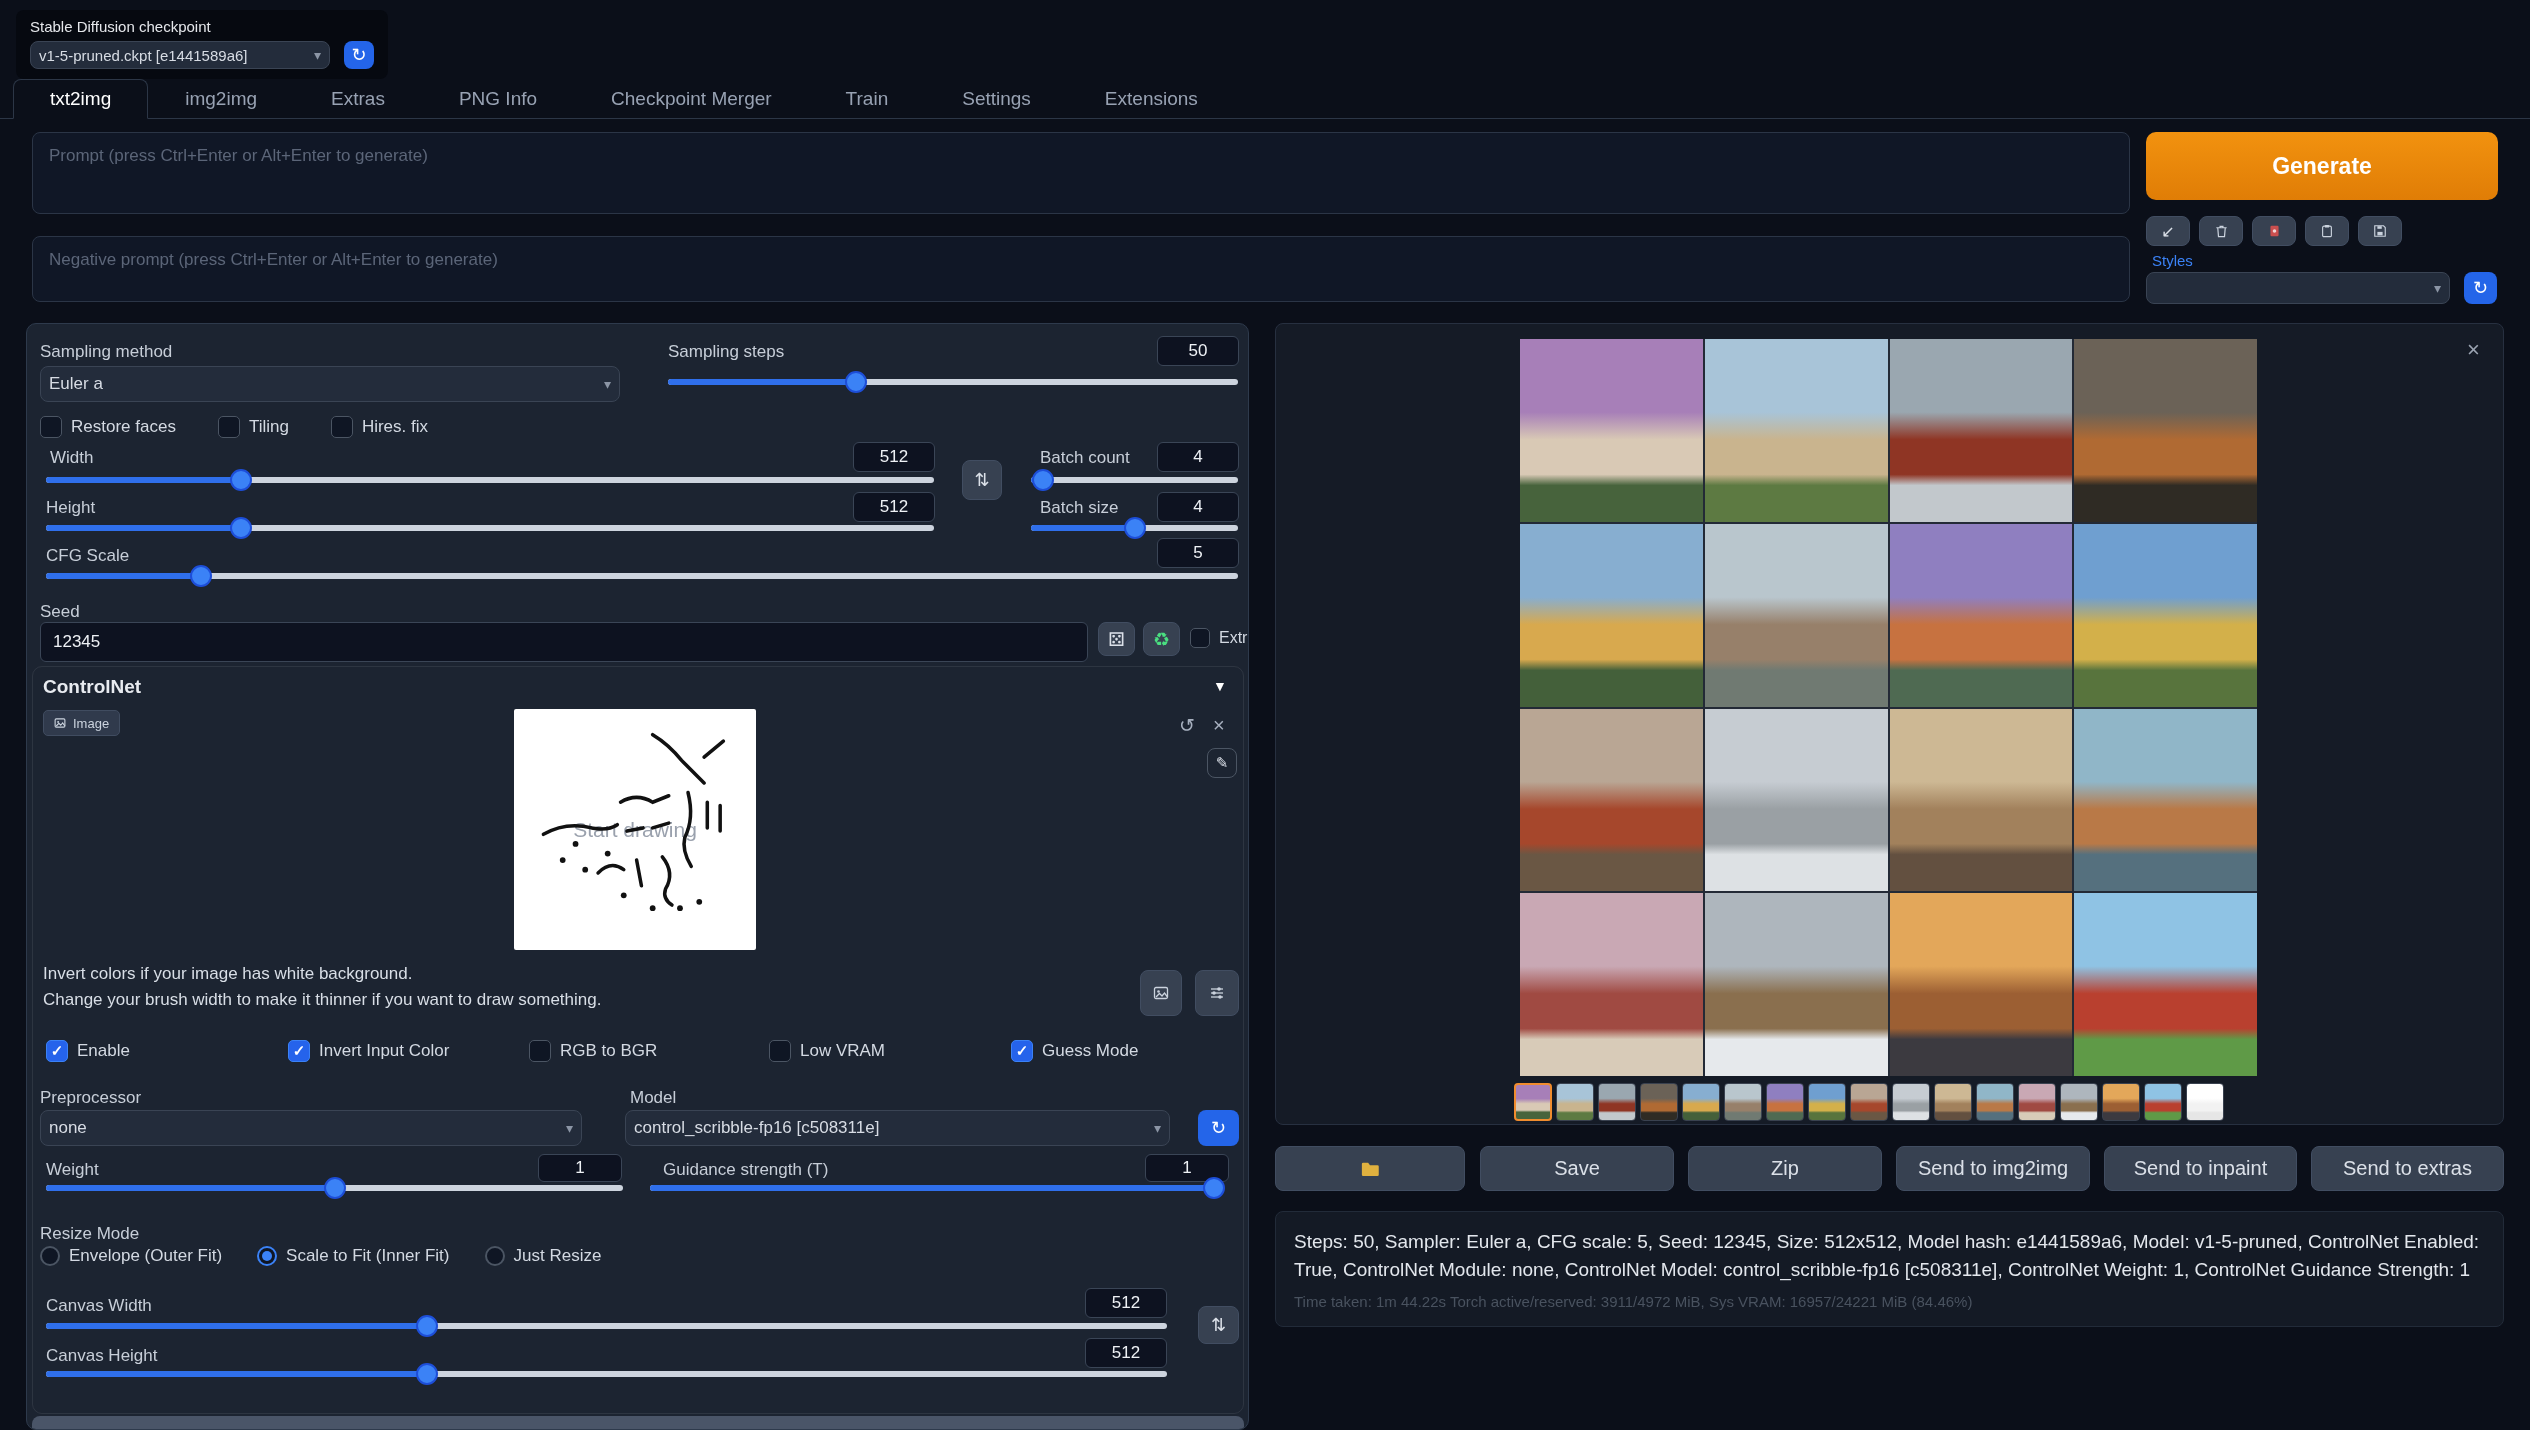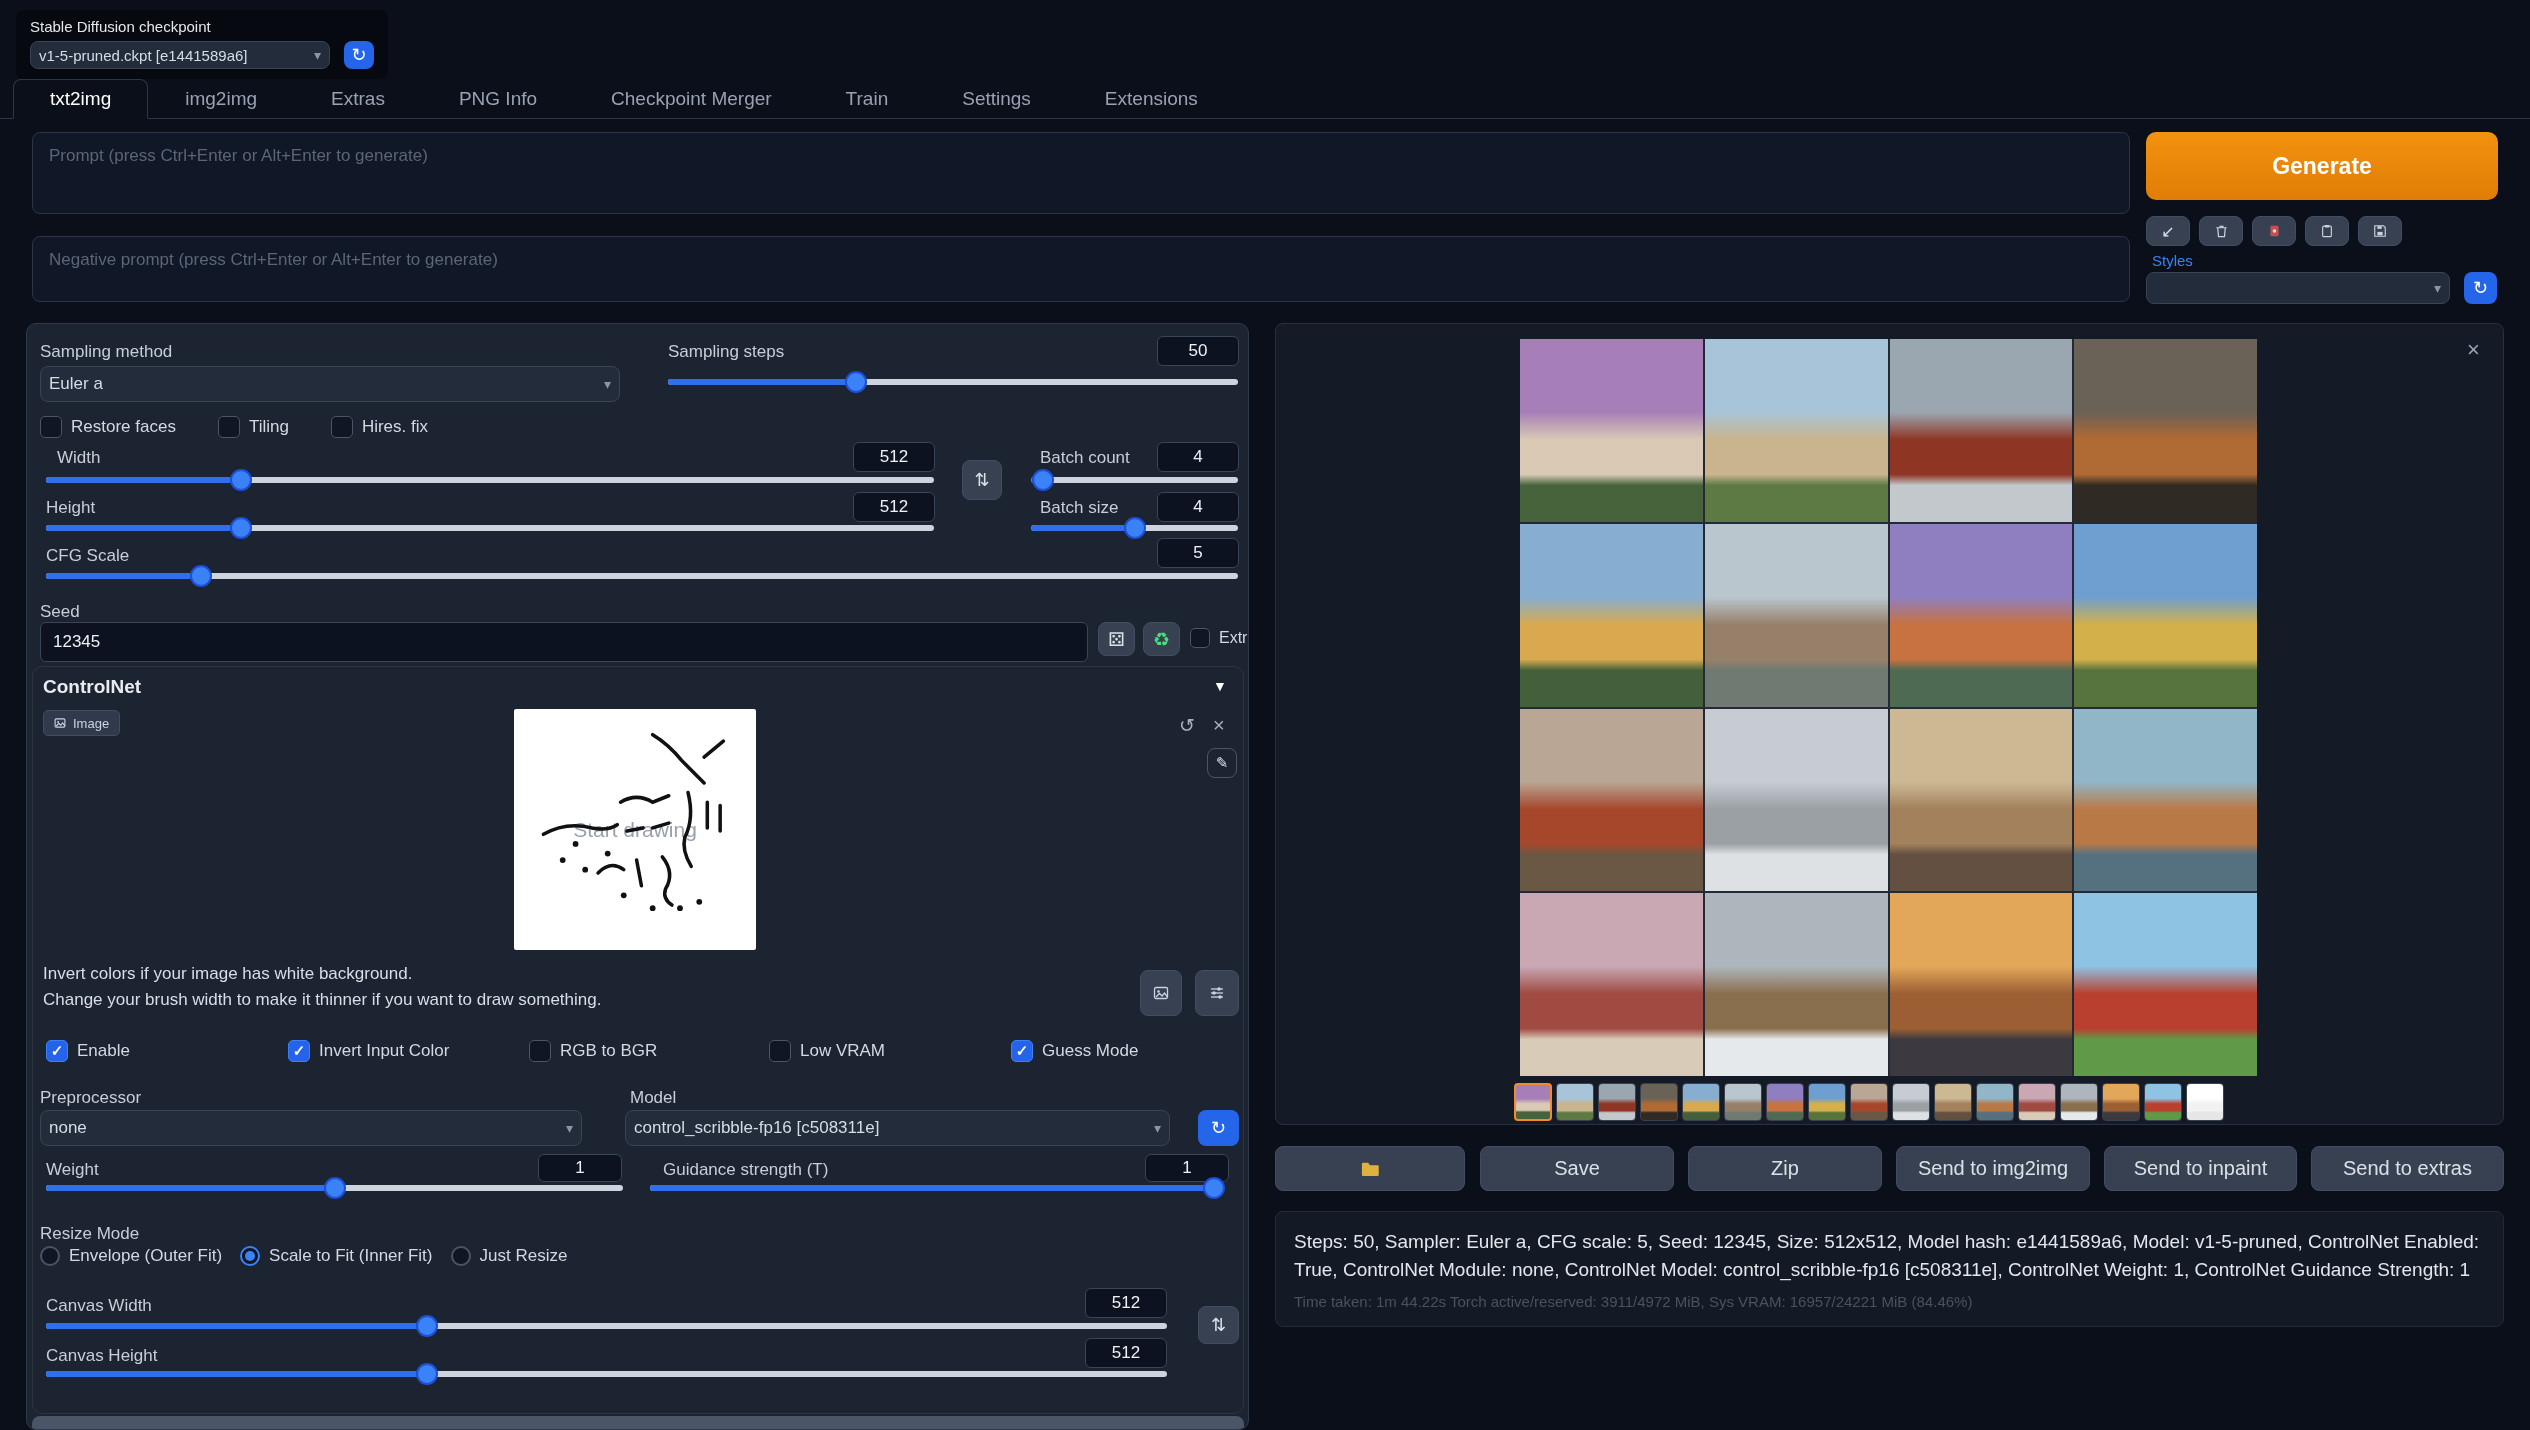--- a/index.html
+++ b/index.html
@@ -159,21 +159,21 @@
     <div class="cbrow">
       <span class="cb"></span>
       <span class="cbl">Tiling</span>
     </div>
     <div class="cbrow">
       <span class="cb"></span>
       <span class="cbl">Hires. fix</span>
     </div>
   </div>
 
-  <div class="abs lbl" style="left:30px;top:124px;">Width</div>
+  <div class="abs lbl" style="left:23px;top:124px;">Width</div>
   <input class="num" readonly="" style="left: 826px; top: 118px; width: 82px; height: 30px;" value="512">
   <div class="slider" style="left: 19px; top: 144px; width: 888px; --pct: 22%;">
     <div class="track"></div>
       <div class="fill"></div>
       <div class="handle"></div>
   </div>
 
   <div class="btn" style="left:935px;top:136px;width:40px;height:40px;font-size:18px;">
       <span>⇅</span>
     </div>
@@ -341,21 +341,21 @@
 
   <div class="abs lbl" style="left:636px;top:836px;">Guidance strength (T)</div>
   <input class="num" readonly="" style="left: 1118px; top: 830px; width: 84px; height: 28px;" value="1">
   <div class="slider" style="left: 623px; top: 852px; width: 570px; --pct: 99%;">
     <div class="track"></div>
       <div class="fill"></div>
       <div class="handle"></div>
   </div>
 
   <div class="abs lbl" style="left:13px;top:900px;">Resize Mode</div>
-  <div class="abs" style="left:13px;top:922px;display:flex;gap:18px;">
+  <div class="abs" style="left:13px;top:922px;display:flex;gap:35px;">
     <div class="cbrow">
       <span class="radio"></span>
       <span class="cbl">Envelope (Outer Fit)</span>
     </div>
     <div class="cbrow">
       <span class="radio on"></span>
       <span class="cbl">Scale to Fit (Inner Fit)</span>
     </div>
     <div class="cbrow">
       <span class="radio"></span>

